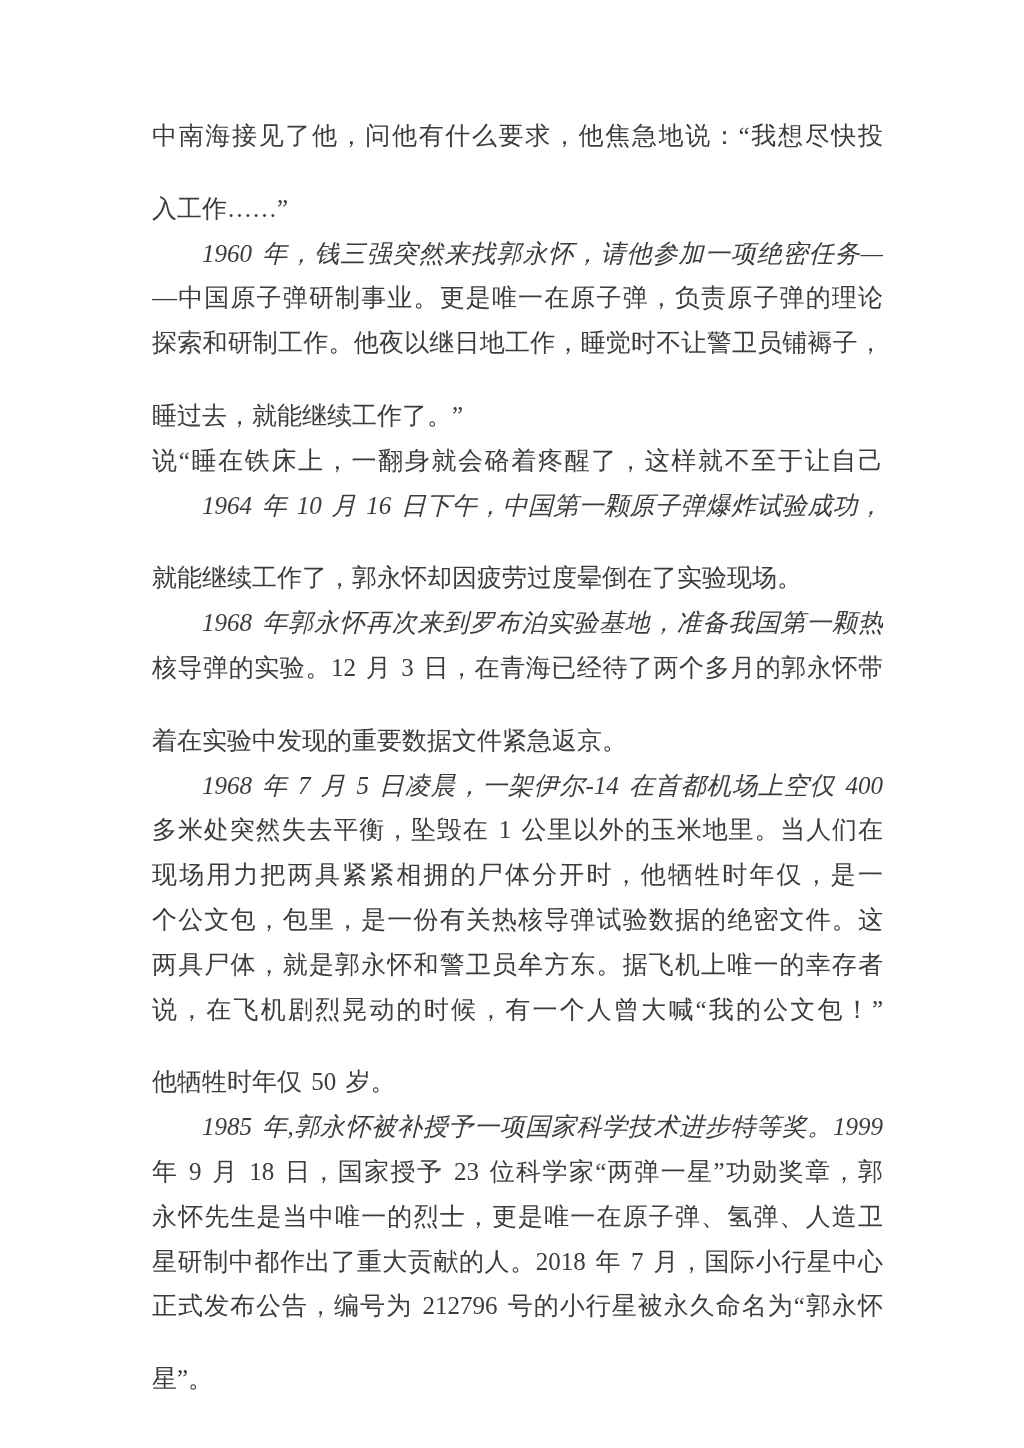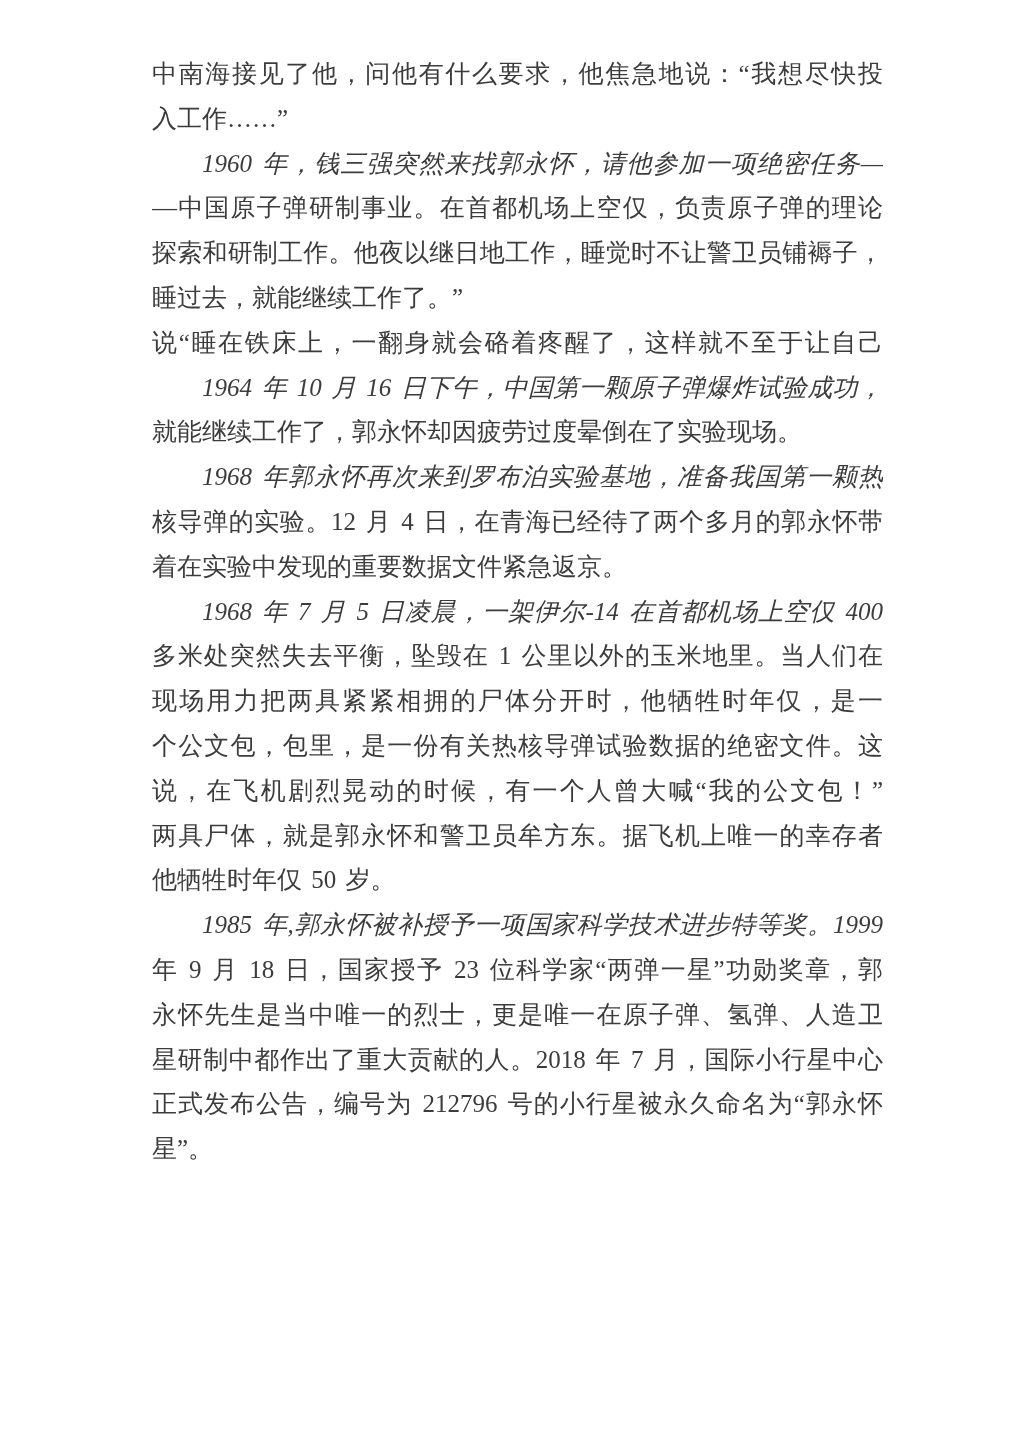--- a/index.html
+++ b/index.html
@@ -9,70 +9,71 @@
   }
   body {
     width: 1024px;
     height: 1448px;
     overflow: hidden;
   }
   .page {
     box-sizing: border-box;
     width: 916px;
     height: 1448px;
-    padding: 52px 141px 0 152px;
+    padding: 114px 141px 0 152px;
     background: #ffffff;
   }
   .textblock {
     width: 731px;
   }
   .line {
     font-family: "Liberation Serif", "DejaVu Serif", serif;
     font-size: 25px;
     line-height: 44.8px;
     height: 44.8px;
     overflow: hidden;
     color: #3c3c3c;
     word-spacing: 3px;
     text-align: justify;
     text-align-last: justify;
     white-space: normal;
   }
   .line.short {
     text-align: center;
     text-align-last: left;
+    margin-top: 28px;
   }
   .line.indent {
     text-indent: 50px;
     font-style: italic;
   }
 </style>
 </head>
 <body>
 
 <div class="page">
   <div class="textblock">
     <div class="line">中南海接见了他，问他有什么要求，他焦急地说：“我想尽快投</div>
     <div class="line short">入工作……”</div>
     <div class="line indent">1960 年，钱三强突然来找郭永怀，请他参加一项绝密任务—</div>
-    <div class="line">—中国原子弹研制事业。在首都机场上空仅，负责原子弹的理论</div>
+    <div class="line">—中国原子弹研制事业。更是唯一在原子弹，负责原子弹的理论</div>
     <div class="line">探索和研制工作。他夜以继日地工作，睡觉时不让警卫员铺褥子，</div>
     <div class="line short">睡过去，就能继续工作了。”</div>
     <div class="line">说“睡在铁床上，一翻身就会硌着疼醒了，这样就不至于让自己</div>
     <div class="line indent">1964 年 10 月 16 日下午，中国第一颗原子弹爆炸试验成功，</div>
     <div class="line short">就能继续工作了，郭永怀却因疲劳过度晕倒在了实验现场。</div>
     <div class="line indent">1968 年郭永怀再次来到罗布泊实验基地，准备我国第一颗热</div>
-    <div class="line">核导弹的实验。12 月 4 日，在青海已经待了两个多月的郭永怀带</div>
+    <div class="line">核导弹的实验。12 月 3 日，在青海已经待了两个多月的郭永怀带</div>
     <div class="line short">着在实验中发现的重要数据文件紧急返京。</div>
     <div class="line indent">1968 年 7 月 5 日凌晨，一架伊尔-14 在首都机场上空仅 400</div>
     <div class="line">多米处突然失去平衡，坠毁在 1 公里以外的玉米地里。当人们在</div>
     <div class="line">现场用力把两具紧紧相拥的尸体分开时，他牺牲时年仅，是一</div>
     <div class="line">个公文包，包里，是一份有关热核导弹试验数据的绝密文件。这</div>
+    <div class="line">两具尸体，就是郭永怀和警卫员牟方东。据飞机上唯一的幸存者</div>
     <div class="line">说，在飞机剧烈晃动的时候，有一个人曾大喊“我的公文包！”</div>
-    <div class="line">两具尸体，就是郭永怀和警卫员牟方东。据飞机上唯一的幸存者</div>
     <div class="line short">他牺牲时年仅 50 岁。</div>
     <div class="line indent">1985 年,郭永怀被补授予一项国家科学技术进步特等奖。1999</div>
     <div class="line">年 9 月 18 日，国家授予 23 位科学家“两弹一星”功勋奖章，郭</div>
     <div class="line">永怀先生是当中唯一的烈士，更是唯一在原子弹、氢弹、人造卫</div>
     <div class="line">星研制中都作出了重大贡献的人。2018 年 7 月，国际小行星中心</div>
     <div class="line">正式发布公告，编号为 212796 号的小行星被永久命名为“郭永怀</div>
     <div class="line short">星”。</div>
   </div>
 </div>
 

